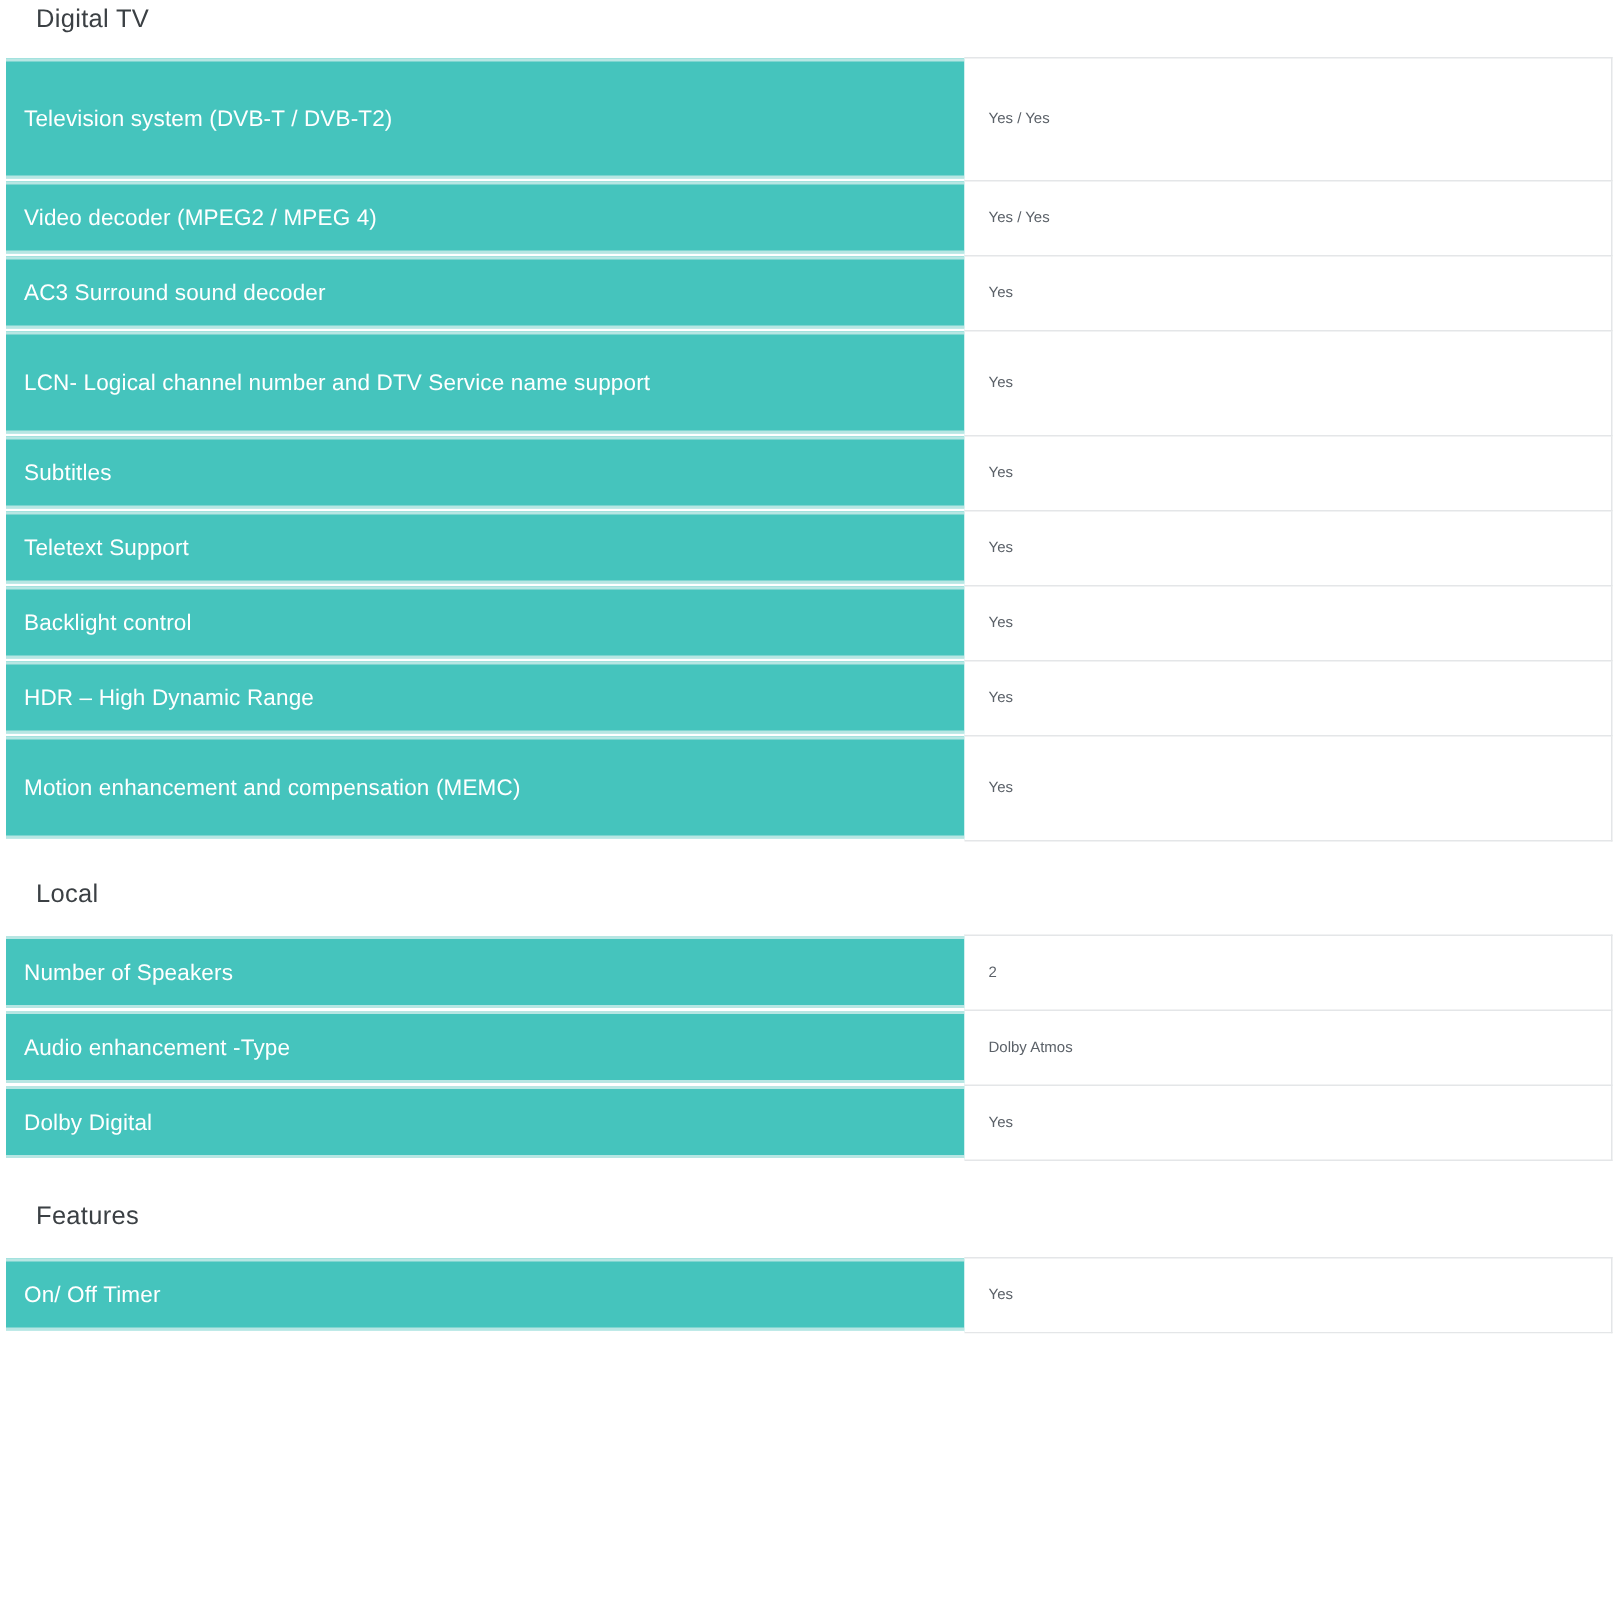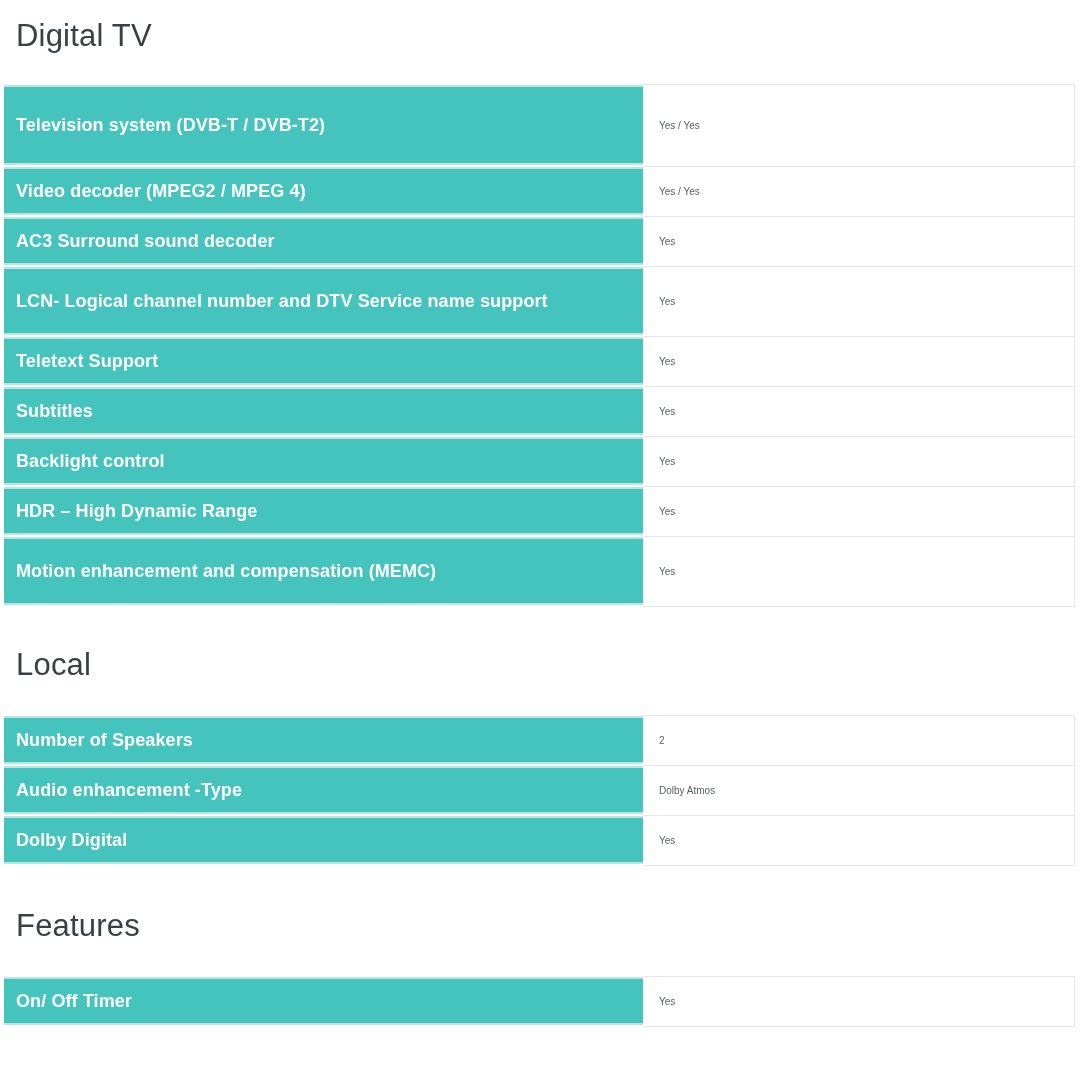--- a/index.html
+++ b/index.html
@@ -17,48 +17,48 @@
   }
   .page {
     width: 1080px;
     box-sizing: border-box;
     padding: 0;
   }
   .section { margin: 0; }
 
   .section-title {
     font-family: "Liberation Sans", sans-serif;
-    font-size: 31px;
+    font-size: 17px;
     font-weight: 400;
     color: #3b4044;
     letter-spacing: 0.2px;
-    padding: 0 0 0 0;
-    margin: 16px;
+    padding: 0 0 0 24px;
+    margin: 0;
     line-height: 1;
   }
   .title-digital-tv { padding-top: 4px; padding-bottom: 16px; }
   .title-sound      { padding-top: 26px; padding-bottom: 18px; }
   .title-features   { padding-top: 28px; padding-bottom: 18px; }
 
   table.spec {
     border-collapse: collapse;
     width: 1070px;
     margin: 0 0 0 4px;
     table-layout: fixed;
   }
   table.spec col.c-label { width: 639px; }
   table.spec col.c-value { width: 431px; }
 
   table.spec tr { background: transparent; }
 
   td.label {
     background: #45c4bd;
     color: #ffffff;
-    font-size: 18px;
-    font-weight: bold;
+    font-size: 15px;
+    font-weight: normal;
     letter-spacing: 0.1px;
     padding: 10px 0 10px 12px;
     vertical-align: middle;
     border-top: 2px solid #ffffff;
     border-bottom: 2px solid #ffffff;
     box-shadow: inset 0 2px 0 #b7e6e3, inset 0 -2px 0 #b7e6e3;
   }
   td.value {
     background: #ffffff;
     color: #5b6168;
@@ -101,25 +101,25 @@
         </tr>
         <tr class="h-std">
           <td class="label">AC3 Surround sound decoder</td>
           <td class="value">Yes</td>
         </tr>
         <tr class="h-mid">
           <td class="label">LCN- Logical channel number and DTV Service name support</td>
           <td class="value">Yes</td>
         </tr>
         <tr class="h-std">
-          <td class="label">Teletext Support</td>
+          <td class="label">Subtitles</td>
           <td class="value">Yes</td>
         </tr>
         <tr class="h-std">
-          <td class="label">Subtitles</td>
+          <td class="label">Teletext Support</td>
           <td class="value">Yes</td>
         </tr>
         <tr class="h-std">
           <td class="label">Backlight control</td>
           <td class="value">Yes</td>
         </tr>
         <tr class="h-std">
           <td class="label">HDR – High Dynamic Range</td>
           <td class="value">Yes</td>
         </tr>

